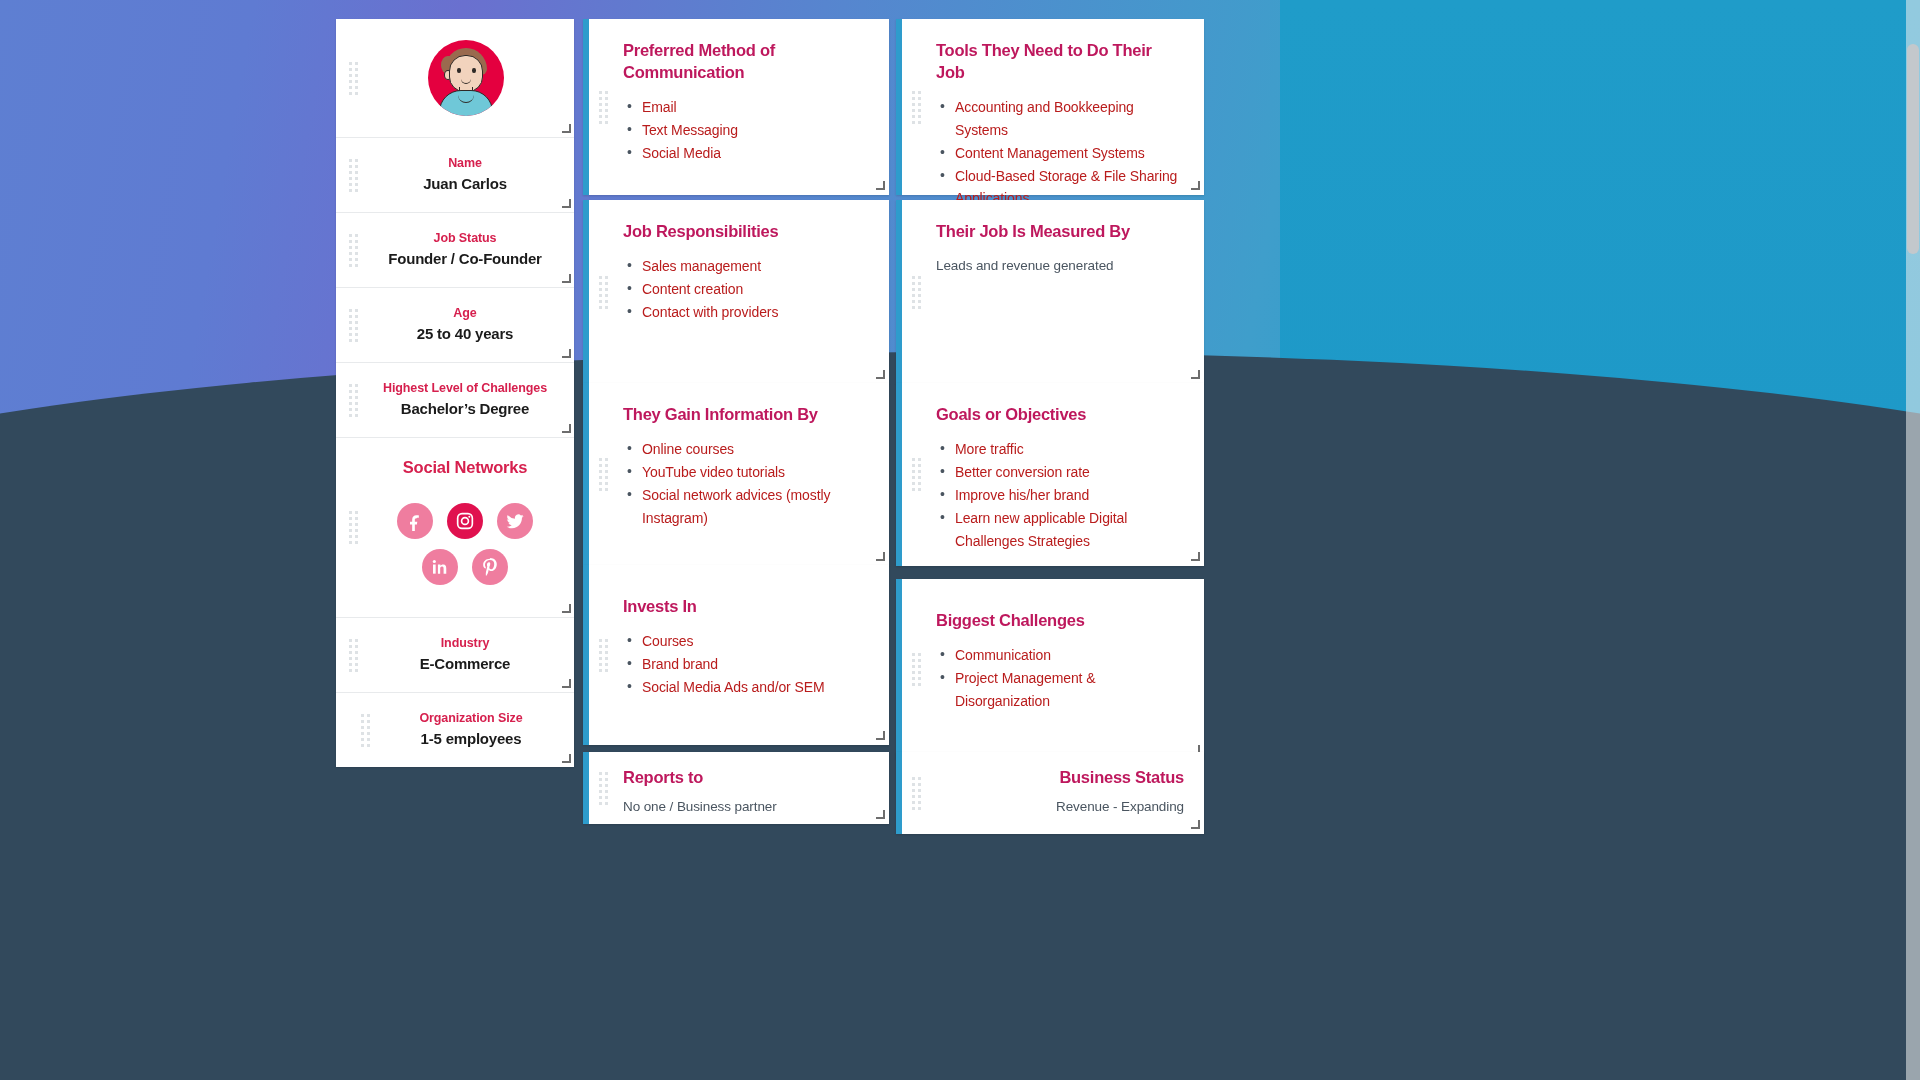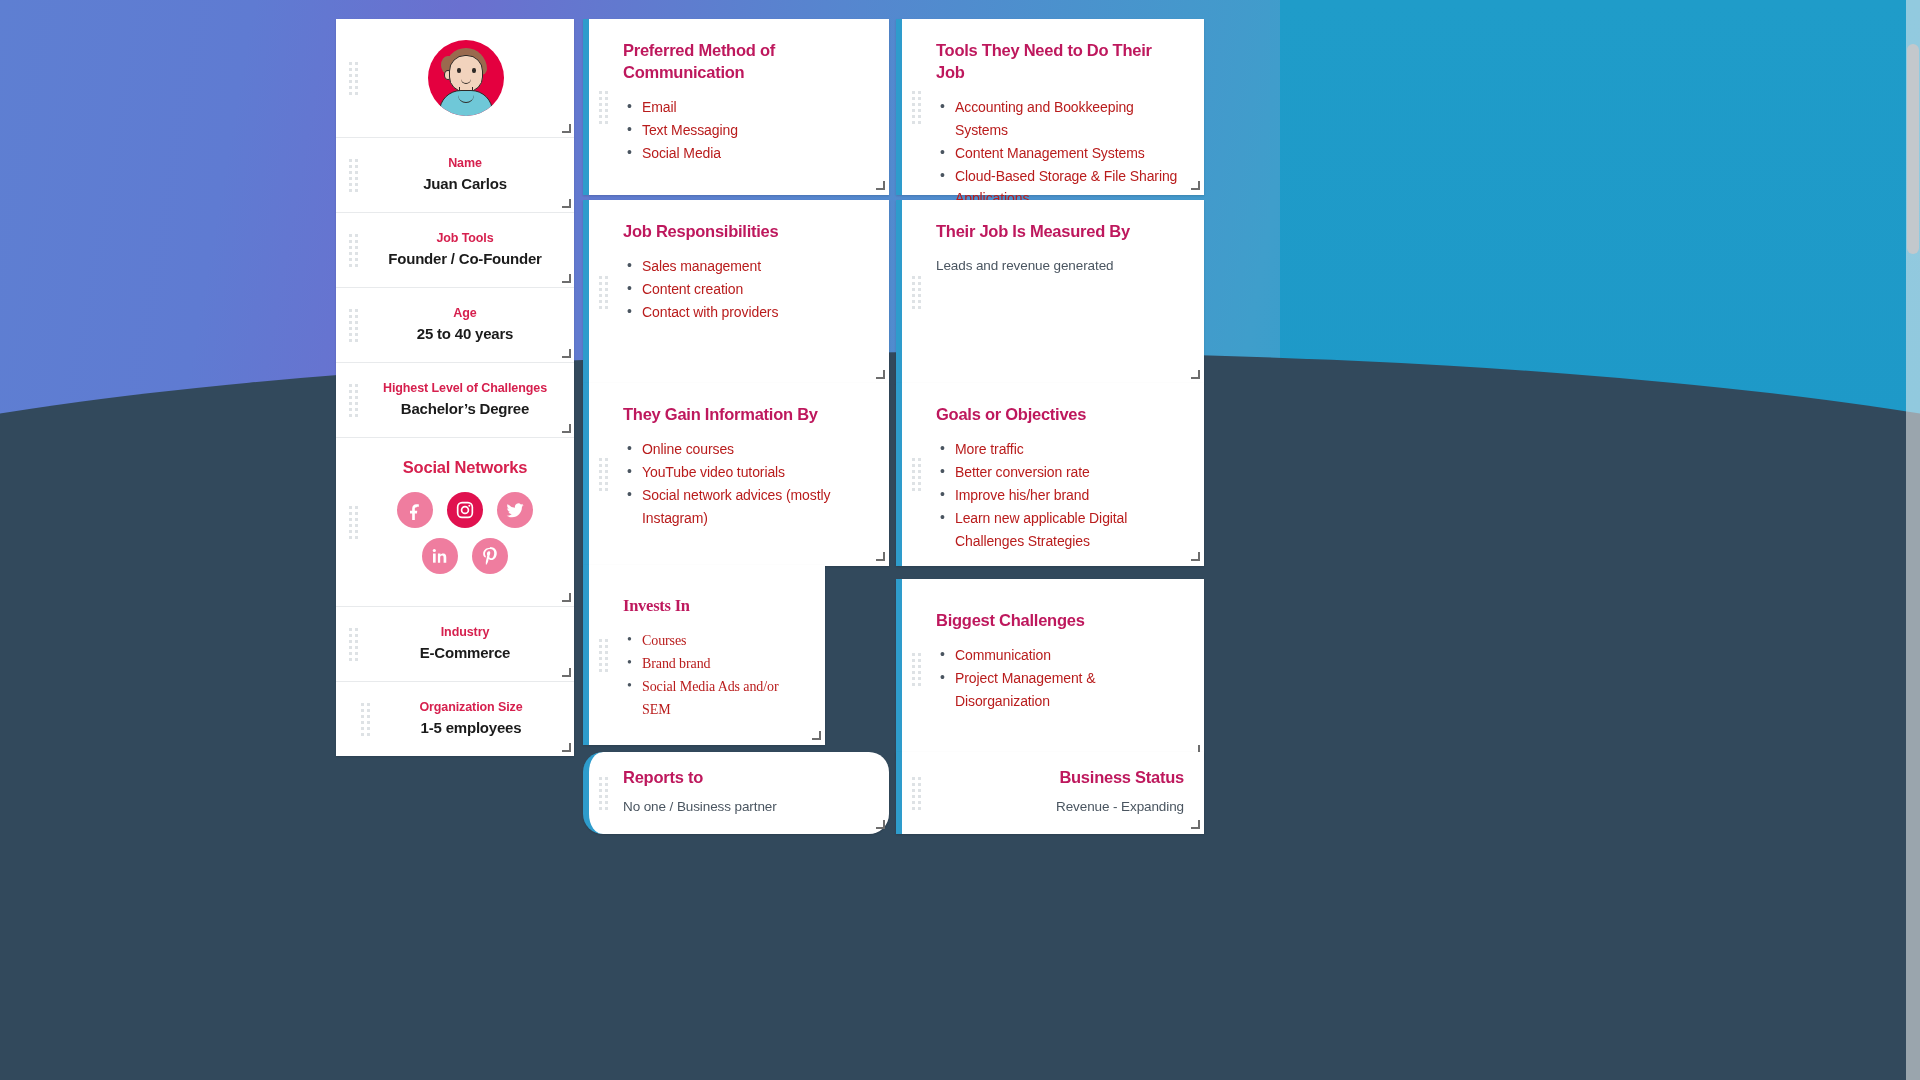--- a/index.html
+++ b/index.html
@@ -138,21 +138,21 @@
     letter-spacing: -0.1px; line-height: 17px;
   }
   .field-value {
     font-size: 15px; color: #1b1b1b; font-weight: bold;
     line-height: 22px; margin-top: 1px; letter-spacing: -0.2px;
   }
 
   #social-row { padding-top: 20px; padding-bottom: 22px; }
   .social-title {
     font-size: 16.5px; font-weight: bold; color: #d6204e;
-    margin-bottom: 15px; letter-spacing: -0.2px;
+    margin-bottom: 26px; letter-spacing: -0.2px;
   }
   .social-line { display: flex; justify-content: center; gap: 14px; margin-bottom: 10px; }
   .social-line:last-child { margin-bottom: 0; }
   .sicon {
     width: 36px; height: 36px; border-radius: 50%;
     display: flex; align-items: center; justify-content: center;
   }
   .sicon svg { display: block; }
 
   
@@ -254,21 +254,21 @@
         <i></i>
         <i></i>
         <i></i>
         <i></i>
         <i></i>
         <i></i>
         <i></i>
         <i></i>
         <i></i>
     </span>
-    <div class="field-label">Job Tools</div>
+    <div class="field-label">Job Status</div>
     <div class="field-value">Founder / Co-Founder</div>
     <span class="resize-handle"></span>
   </div>
 
   <div class="prow field-row">
     <span class="grip">
       <i></i>
         <i></i>
         <i></i>
         <i></i>
@@ -551,21 +551,21 @@
       <ul>
         <li>More traffic</li>
         <li>Better conversion rate</li>
         <li>Improve his/her brand</li>
         <li>Learn new applicable Digital Challenges Strategies</li>
       </ul>
       <span class="resize-handle"></span>
     </div>
   </div>
 
-  <div class="gcard" style="left: 0px; top: 546px; width: 242px; height: 180px; border-left-color: rgb(46, 156, 204); font-family: Liberation Serif, serif;">
+  <div class="gcard" style="left: 0px; top: 546px; width: 306px; height: 180px; border-left-color: rgb(46, 156, 204);">
     <div class="gcard-inner" style="padding-top:30px;">
       <span class="grip">
         <i></i>
           <i></i>
           <i></i>
           <i></i>
           <i></i>
           <i></i>
           <i></i>
           <i></i>
@@ -602,21 +602,21 @@
       </span>
       <h3>Biggest Challenges</h3>
       <ul>
         <li>Communication</li>
         <li>Project Management &amp; Disorganization</li>
       </ul>
       <span class="resize-handle"></span>
     </div>
   </div>
 
-  <div class="gcard" style="left: 0px; top: 733px; width: 306px; height: 82px; border-left-color: rgb(46, 156, 204); border-radius: 20px;">
+  <div class="gcard" style="left: 0px; top: 733px; width: 306px; height: 72px; border-left-color: rgb(46, 156, 204);">
     <div class="gcard-inner" style="padding-top:14px;">
       <span class="grip">
         <i></i>
           <i></i>
           <i></i>
           <i></i>
           <i></i>
           <i></i>
           <i></i>
           <i></i>

